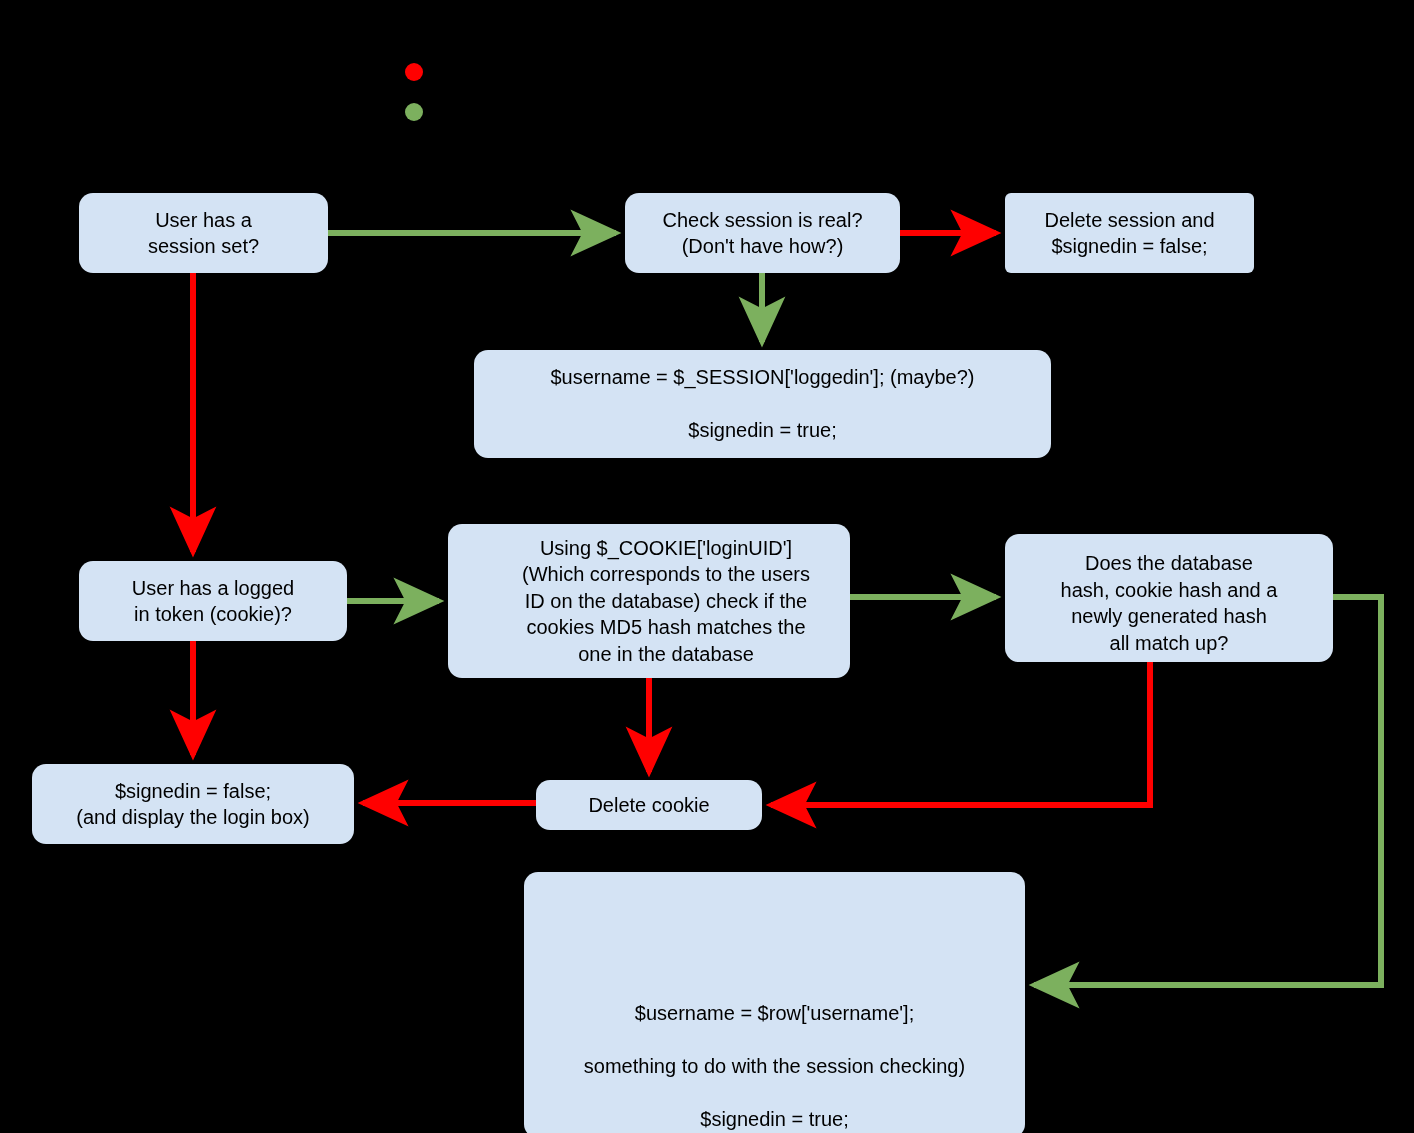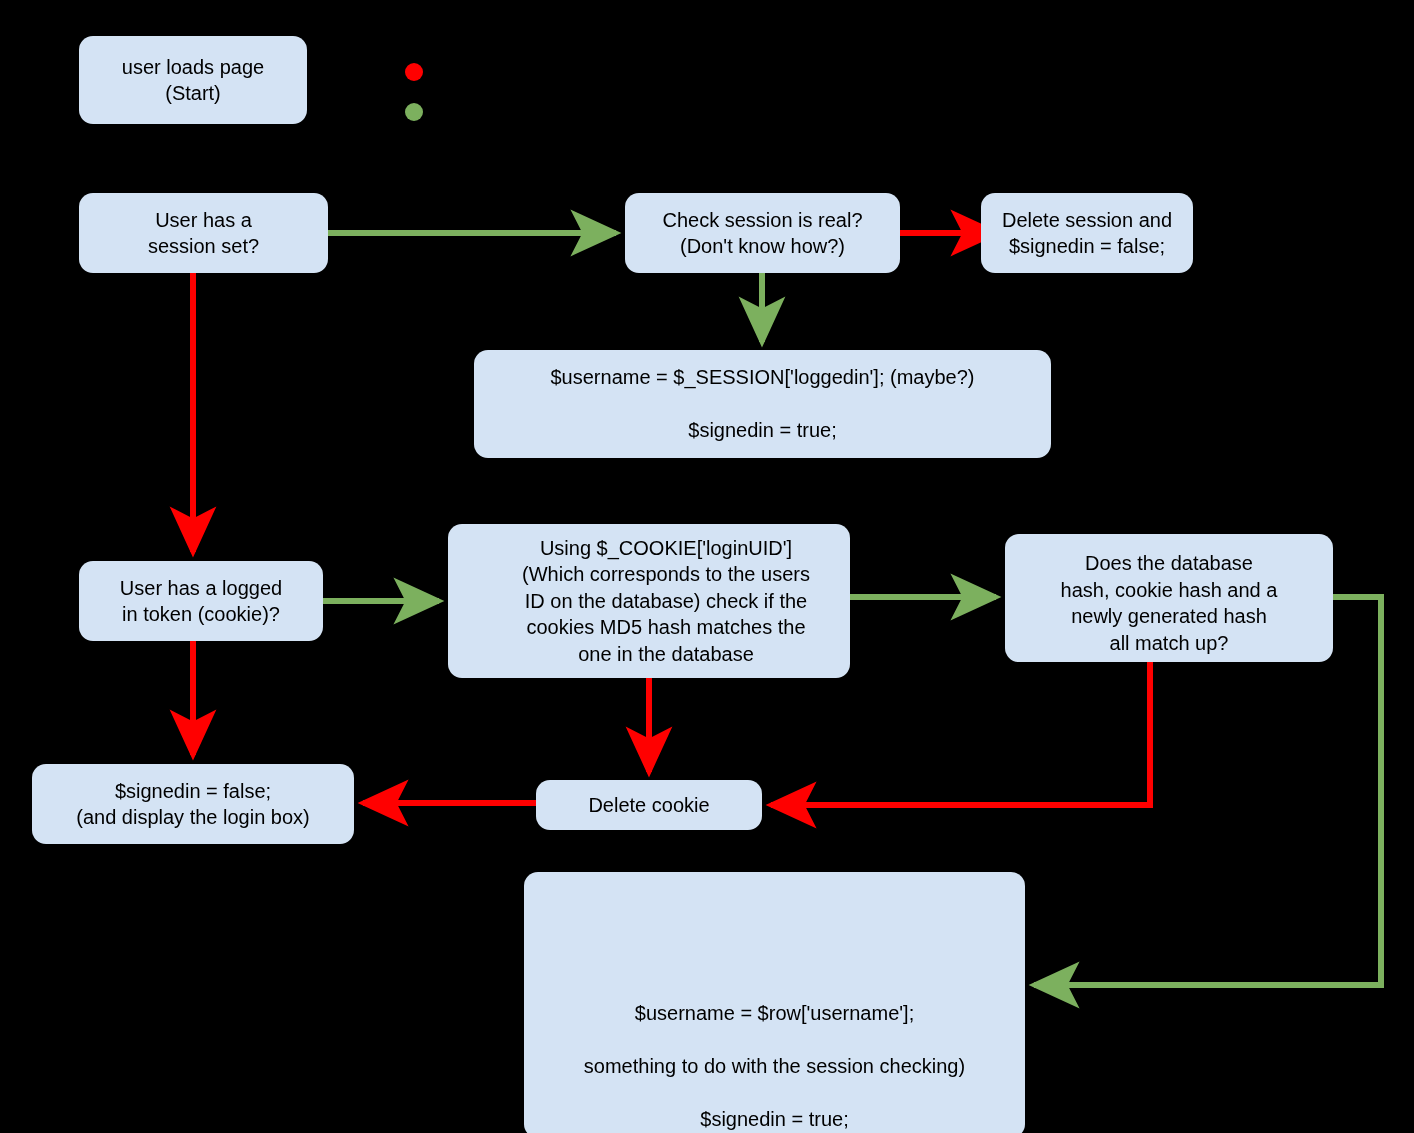--- a/index.html
+++ b/index.html
@@ -90,57 +90,51 @@
     <path d="M1150,662 L1150,805 L771,805" stroke="#ff0000" stroke-width="6" fill="none" marker-end="url(#ah-red)"></path>
 
     <path d="M536,803 L363,803" stroke="#ff0000" stroke-width="6" fill="none" marker-end="url(#ah-red)"></path>
 
     <path d="M1295,597 L1381,597 L1381,985 L1034,985" stroke="#7cb05e" stroke-width="6" fill="none" marker-end="url(#ah-green)"></path>
   </svg>
 
   <div class="legend-dot" style="left:405px; top:63px; background:#ff0000;"></div>
   <div class="legend-dot" style="left:405px; top:103px; background:#7cb05e;"></div>
 
-  <div class="node" style="left:79px; top:36px; width:228px; height:88px;">
-    <span class="lines">
-        <span class="ln">user loads page</span>
-        <span class="ln">(Start)</span>
-      </span>
-  </div>
 
   <div class="node" style="left:79px; top:193px; width:249px; height:80px;">
     <span class="lines">
         <span class="ln">User has a</span>
         <span class="ln">session set?</span>
       </span>
   </div>
 
   <div class="node" style="left:625px; top:193px; width:275px; height:80px;">
     <span class="lines">
         <span class="ln">Check session is real?</span>
-        <span class="ln">(Don't know how?)</span>
+        <span class="ln">(Don't have how?)</span>
       </span>
   </div>
 
-  <div class="node" style="left:981px; top:193px; width:212px; height:80px;">
+  <div class="node" style="left:1005px; top:193px; width:249px; height:80px;border-radius:6px;">
     <span class="lines">
         <span class="ln">Delete session and</span>
         <span class="ln">$signedin = false;</span>
       </span>
   </div>
 
   <div class="node" style="left:474px; top:350px; width:577px; height:108px;">
     <span class="lines">
         <span class="ln">$username = $_SESSION['loggedin']; (maybe?)</span>
         <span class="ln blank"></span>
         <span class="ln">$signedin = true;</span>
       </span>
   </div>
 
-  <div class="node" style="left:79px; top:561px; width:244px; height:80px;">
+  <div class="node" style="left:79px; top:561px; width:268px; height:80px;">
     <span class="lines">
         <span class="ln">User has a logged</span>
         <span class="ln">in token (cookie)?</span>
       </span>
   </div>
 
   <div class="node" style="left:448px; top:524px; width:402px; height:154px;padding-left:44px;">
     <span class="lines">
         <span class="ln">Using $_COOKIE['loginUID']</span>
         <span class="ln">(Which corresponds to the users</span>

